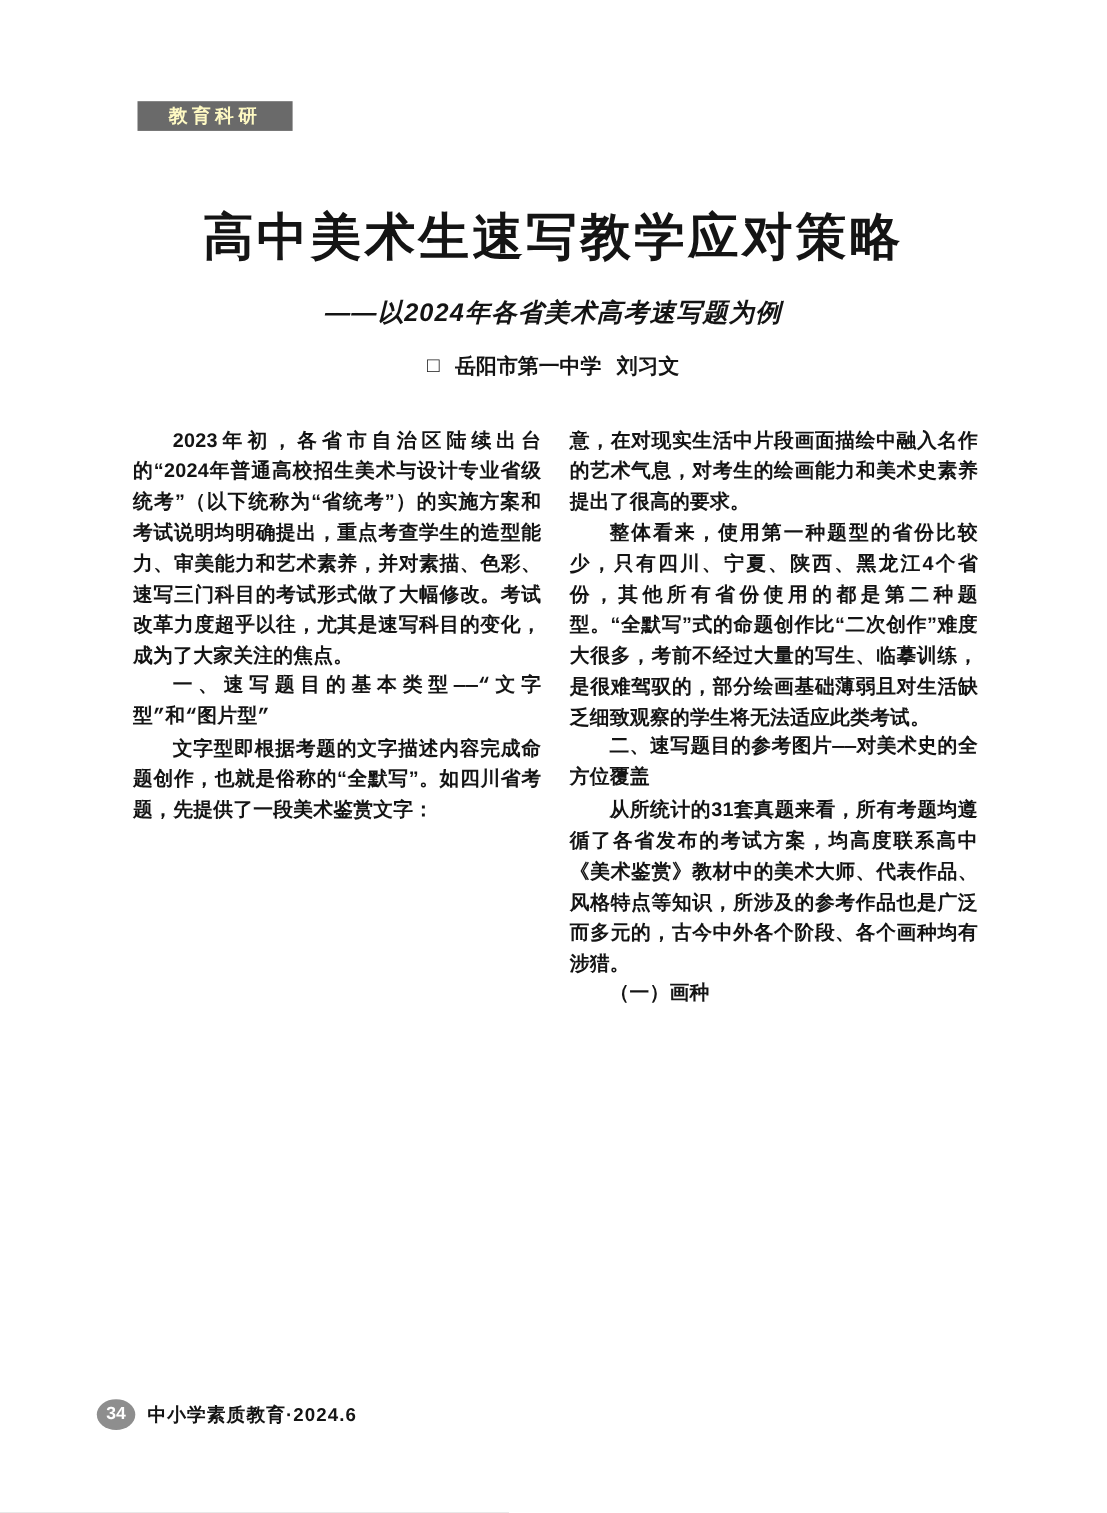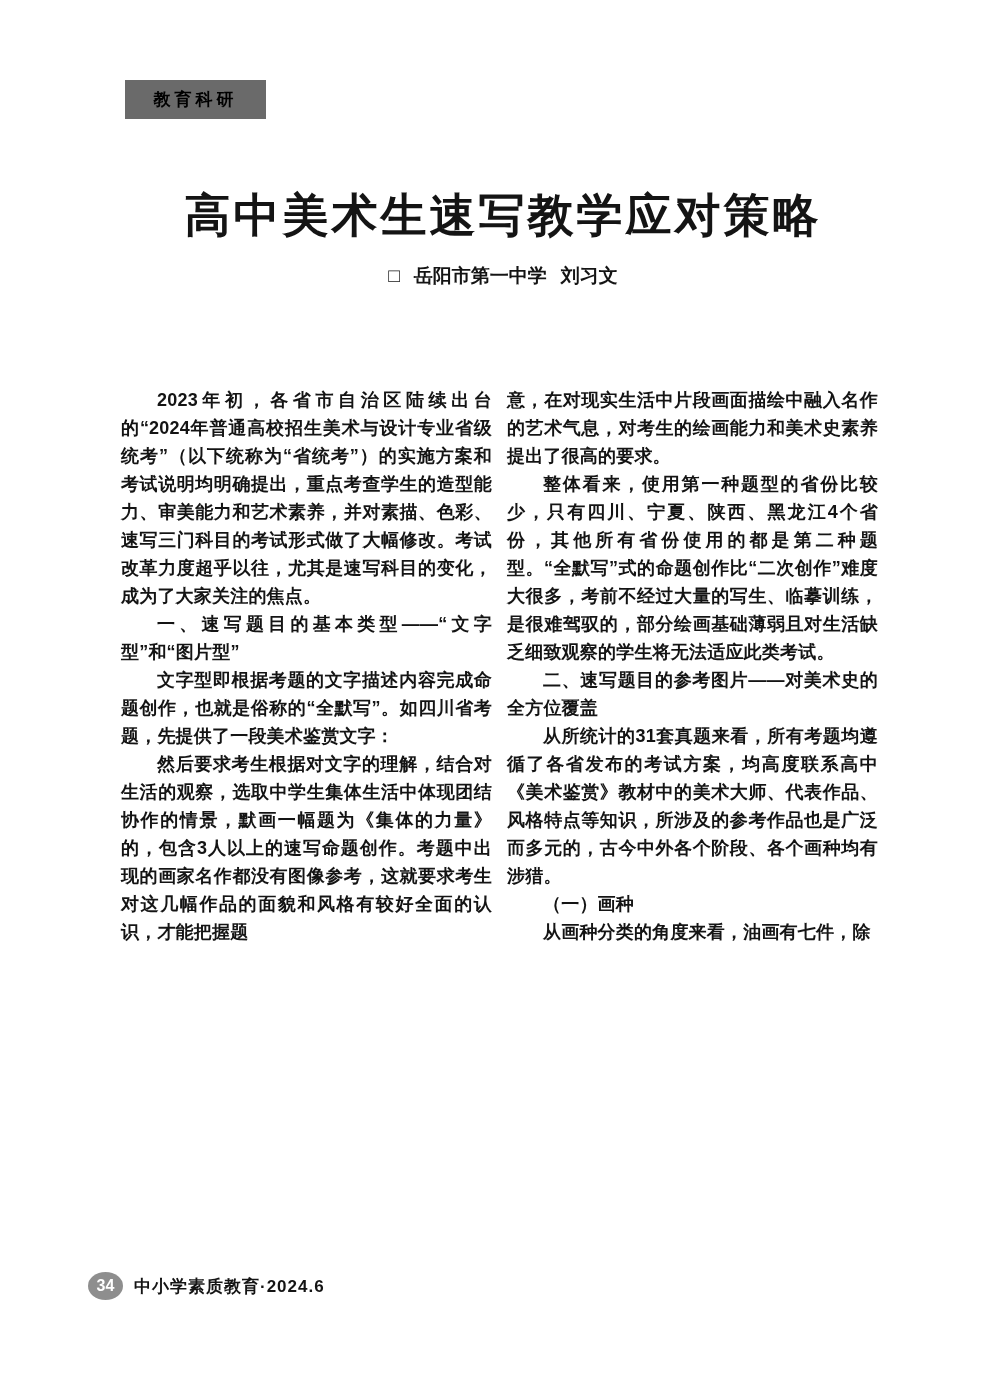--- a/index.html
+++ b/index.html
@@ -9,25 +9,25 @@
     height: 1375px;
     background: #ffffff;
     font-family: "Liberation Sans", sans-serif;
     color: #141414;
     overflow: hidden;
     margin: 0 auto;
   }
   .category-badge {
     position: absolute;
     left: 125px;
-    top: 80px;
+    top: 92px;
     width: 141px;
-    height: 39px;
+    height: 27px;
     background: var(--badge-bg, #6a6a6a);
-    color: #000000;
+    color: #fef9c3;
     font-size: 17px;
     font-weight: bold;
     letter-spacing: 4px;
     display: flex;
     align-items: center;
     justify-content: center;
   }
   .article-header {
     position: absolute;
     top: 188px;
@@ -57,33 +57,33 @@
     align-items: center;
     gap: 14px;
   }
   .author-line .gap-wide { }
   .columns {
     position: absolute;
     left: 121px;
     top: 386px;
     width: 768px;
     display: flex;
-    gap: 15px;
+    gap: 26px;
   }
   .col {
     width: 371px;
     font-size: 18px;
     line-height: 28px;
     text-align: justify;
     font-weight: 600;
     letter-spacing: 0.2px;
   }
   .col p { margin: 0; text-indent: 2em; }
   .col p.no-indent { text-indent: 0; }
-  .col p.heading { font-weight: 900; }
+  .col p.heading { font-weight: 900; font-family: Liberation Mono, monospace; }
   .col p.quote {
     font-family: "Liberation Serif", serif;
     font-style: italic;
     font-weight: 600;
   }
   .page-footer {
     position: absolute;
     left: 88px;
     top: 1272px;
     display: flex;
@@ -110,41 +110,40 @@
 </style>
 </head>
 <body>
 
 <div class="page">
 
   <div class="category-badge">教育科研</div>
 
   <div class="article-header">
     <div class="article-title">高中美术生速写教学应对策略</div>
+    <div class="article-subtitle">——以2024年各省美术高考速写题为例</div>
     <div class="author-line">
       <span>□</span>
       <span class="gap-wide">岳阳市第一中学</span>
       <span>刘习文</span>
     </div>
   </div>
 
   <div class="columns">
     <div class="col">
       <p>2023年初，各省市自治区陆续出台的“2024年普通高校招生美术与设计专业省级统考”（以下统称为“省统考”）的实施方案和考试说明均明确提出，重点考查学生的造型能力、审美能力和艺术素养，并对素描、色彩、速写三门科目的考试形式做了大幅修改。考试改革力度超乎以往，尤其是速写科目的变化，成为了大家关注的焦点。</p>
       <p class="heading">一、速写题目的基本类型——“文字型”和“图片型”</p>
       <p>文字型即根据考题的文字描述内容完成命题创作，也就是俗称的“全默写”。如四川省考题，先提供了一段美术鉴赏文字：</p>
-      <p>然后要求考生根据对文字的理解，结合对生活的观察，选取中学生集体生活中体现团结协作的情景，默画一幅题为《集体的力量》的，包含3人以上的速写命题创作。考题中出现的画家名作都没有图像参考，这就要求考生对这几幅作品的面貌和风格有较好全面的认识，才能把握题</p>
     </div>
     <div class="col">
       <p class="no-indent">意，在对现实生活中片段画面描绘中融入名作的艺术气息，对考生的绘画能力和美术史素养提出了很高的要求。</p>
       <p>整体看来，使用第一种题型的省份比较少，只有四川、宁夏、陕西、黑龙江4个省份，其他所有省份使用的都是第二种题型。“全默写”式的命题创作比“二次创作”难度大很多，考前不经过大量的写生、临摹训练，是很难驾驭的，部分绘画基础薄弱且对生活缺乏细致观察的学生将无法适应此类考试。</p>
       <p class="heading">二、速写题目的参考图片——对美术史的全方位覆盖</p>
       <p>从所统计的31套真题来看，所有考题均遵循了各省发布的考试方案，均高度联系高中《美术鉴赏》教材中的美术大师、代表作品、风格特点等知识，所涉及的参考作品也是广泛而多元的，古今中外各个阶段、各个画种均有涉猎。</p>
       <p class="heading">（一）画种</p>
-      <p>从画种分类的角度来看，油画有七件，除</p>
     </div>
   </div>
 
   <div class="page-footer">
     <div class="page-number-badge">34</div>
     <div class="journal-name">中小学素质教育·2024.6</div>
   </div>
 
 </div>
 

